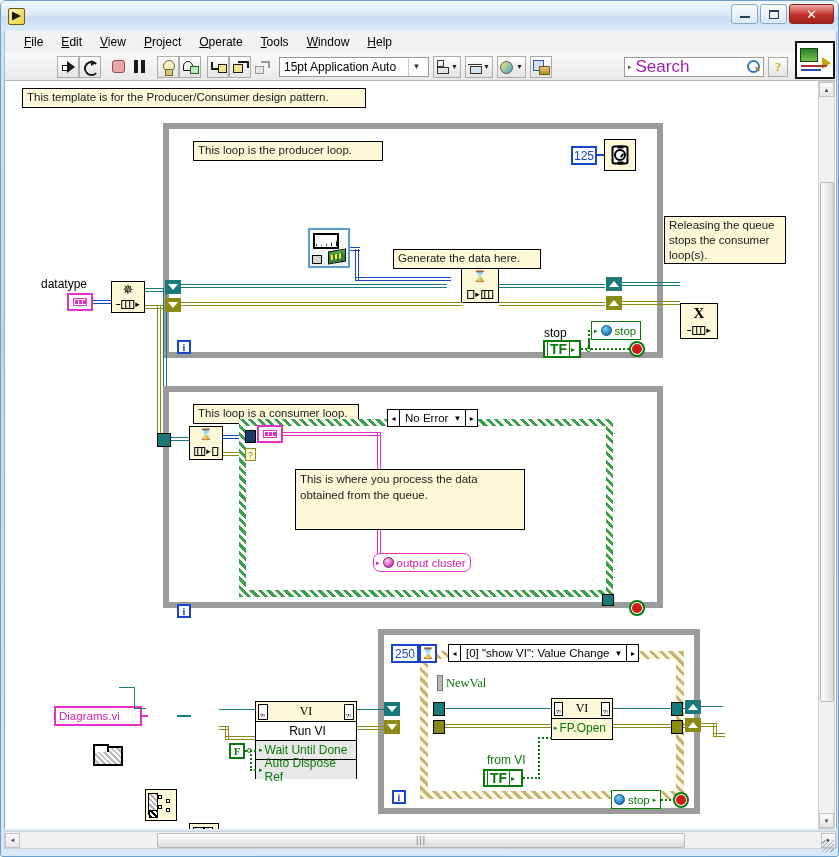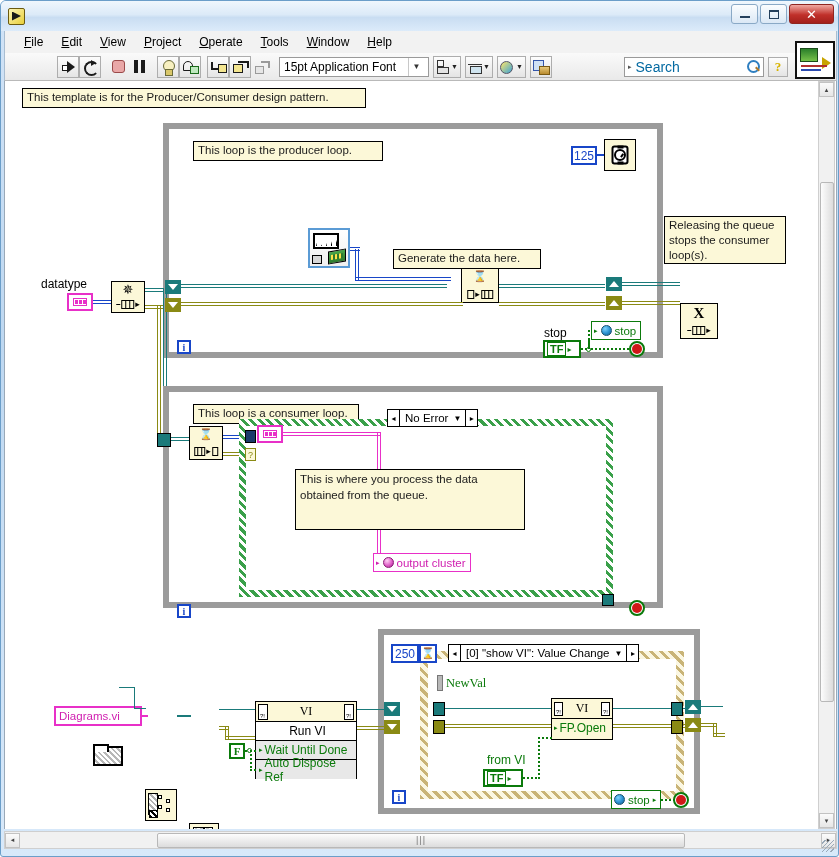--- a/index.html
+++ b/index.html
@@ -168,21 +168,21 @@
   .ico-clean:before{content:'';position:absolute;left:0;top:0;width:9px;height:9px;border:1px solid #3355aa;background:#cfe0f5;}
   .ico-clean:after{content:'';position:absolute;left:6px;top:6px;width:9px;height:7px;background:linear-gradient(180deg,#e8c97a,#b98b2e);border:1px solid #7a5a14;}
 
   .search-box {
     margin-left: auto; margin-right: 4px;
     width: 140px; height: 20px;
     border: 1px solid #9a9a9a; background: #fff;
     display: flex; align-items: center; padding: 0 3px; gap: 4px;
   }
   .search-caret { font-size:7px; color:#555; }
-  .search-ph { font-size: 14px; color: #0369a1; flex: 1; }
+  .search-ph { font-size: 17px; color: #a21caf; flex: 1; }
   .ico-mag { width:13px;height:13px;position:relative;}
   .ico-mag:before{content:'';position:absolute;left:0;top:0;width:9px;height:9px;border:2px solid #2f7fc0;border-radius:50%;}
   .ico-mag:after{content:'';position:absolute;left:8px;top:8px;width:5px;height:2px;background:#b07a2a;transform:rotate(45deg);}
   .help-btn {
     width: 20px; height: 20px; margin-right: 4px;
     border: 1px solid #adadad; background: linear-gradient(180deg,#fdfdfd,#e4e4e4);
     display:flex;align-items:center;justify-content:center;
     font-size: 13px; font-weight: bold; color: #d8b400; font-family:"Liberation Serif",serif;
   }
   .vi-icon-box {
@@ -336,31 +336,31 @@
     display:flex; gap:1px; align-items:center; justify-content:center;
   }
   .cluster-term .inner i {
     width:3px;height:4px;background:#e830c8;display:block;
   }
   .bool-term {
     border: 2px solid #0b7a0b; background:#fff;
     display:flex;align-items:center; padding:0 2px;
   }
   .bool-term .tf {
-    border:1px solid #0b7a0b; color:#0b7a0b; font-size:11px; font-weight:bold;
+    border:1px solid #0b7a0b; color:#0b7a0b; font-size:14px; font-weight:bold;
     padding:0 2px; font-family:"Liberation Sans",sans-serif;
   }
   .bool-term .ar { font-size:8px;color:#0b7a0b;margin-left:1px; }
 
   .local-var {
     border: 1px solid #0b7a0b; background:#fff;
     display:flex;align-items:center; gap:3px; padding: 1px 4px 1px 2px;
     color:#0b7a0b; font-size:11.5px;
   }
-  .local-var.pink { border-color:#e830c8; color:#d020b0; }
+  .local-var.pink { border-color:#e830c8; color:#d020b0;border-radius:7px; }
   .lv-ar { font-size:7px; }
   .globe {
     width:11px;height:11px;border-radius:50%;
     background: radial-gradient(circle at 35% 30%, #7fd4ff 0%, #2a8fcf 55%, #1b5f8c 100%);
     border:1px solid #14506f; position:relative; flex:none;
   }
   .globe.pk {
     background: radial-gradient(circle at 35% 30%, #ffd0f5 0%, #e060c8 55%, #a0208a 100%);
     border-color:#8a1a74;
   }
@@ -600,21 +600,21 @@
           <span class="ico ico-stepin"></span>
         </div>
       <div class="tb-btn">
           <span class="ico ico-stepover"></span>
         </div>
       <div class="tb-btn flat">
           <span class="ico ico-stepout"></span>
         </div>
 
       <div class="font-select">
-        <span>15pt Application Font</span>
+        <span>15pt Application Auto</span>
         <span class="caret-box">▼</span>
       </div>
 
       <div class="tb-dd">
         <span class="ico ico-align"></span>
         <span class="caret">▼</span>
       </div>
       <div class="tb-dd">
         <span class="ico ico-dist"></span>
         <span class="caret">▼</span>

